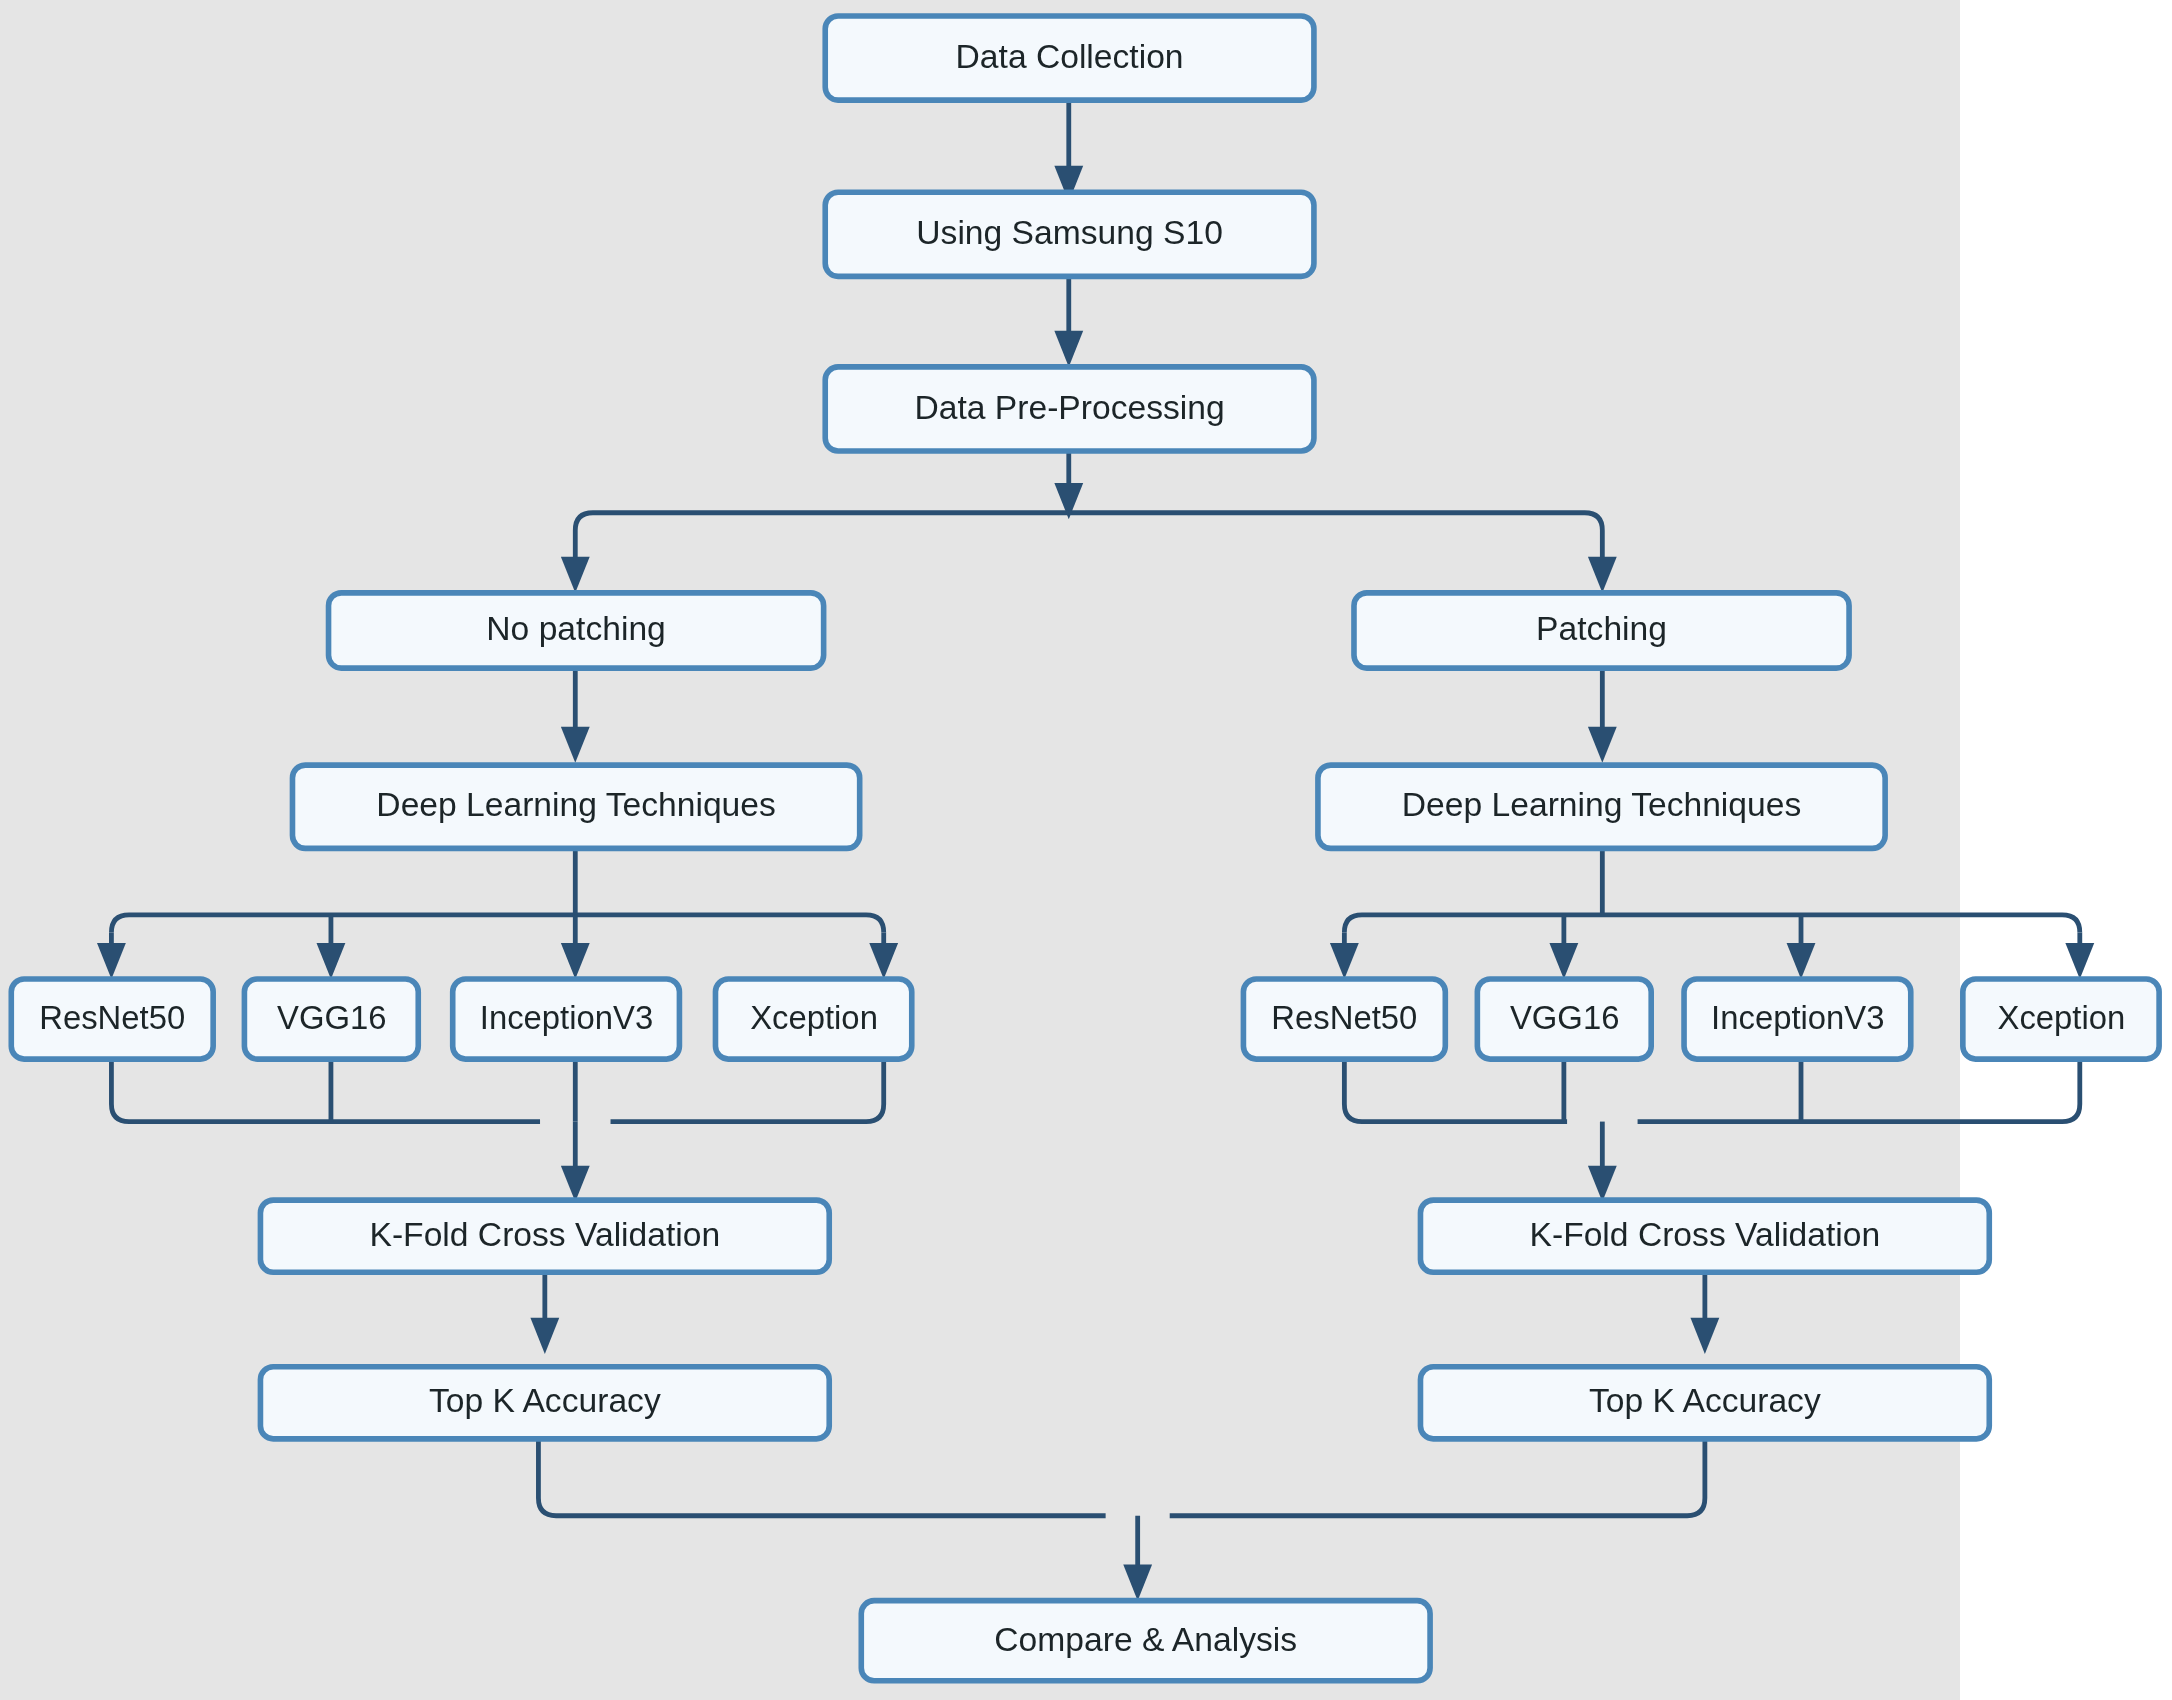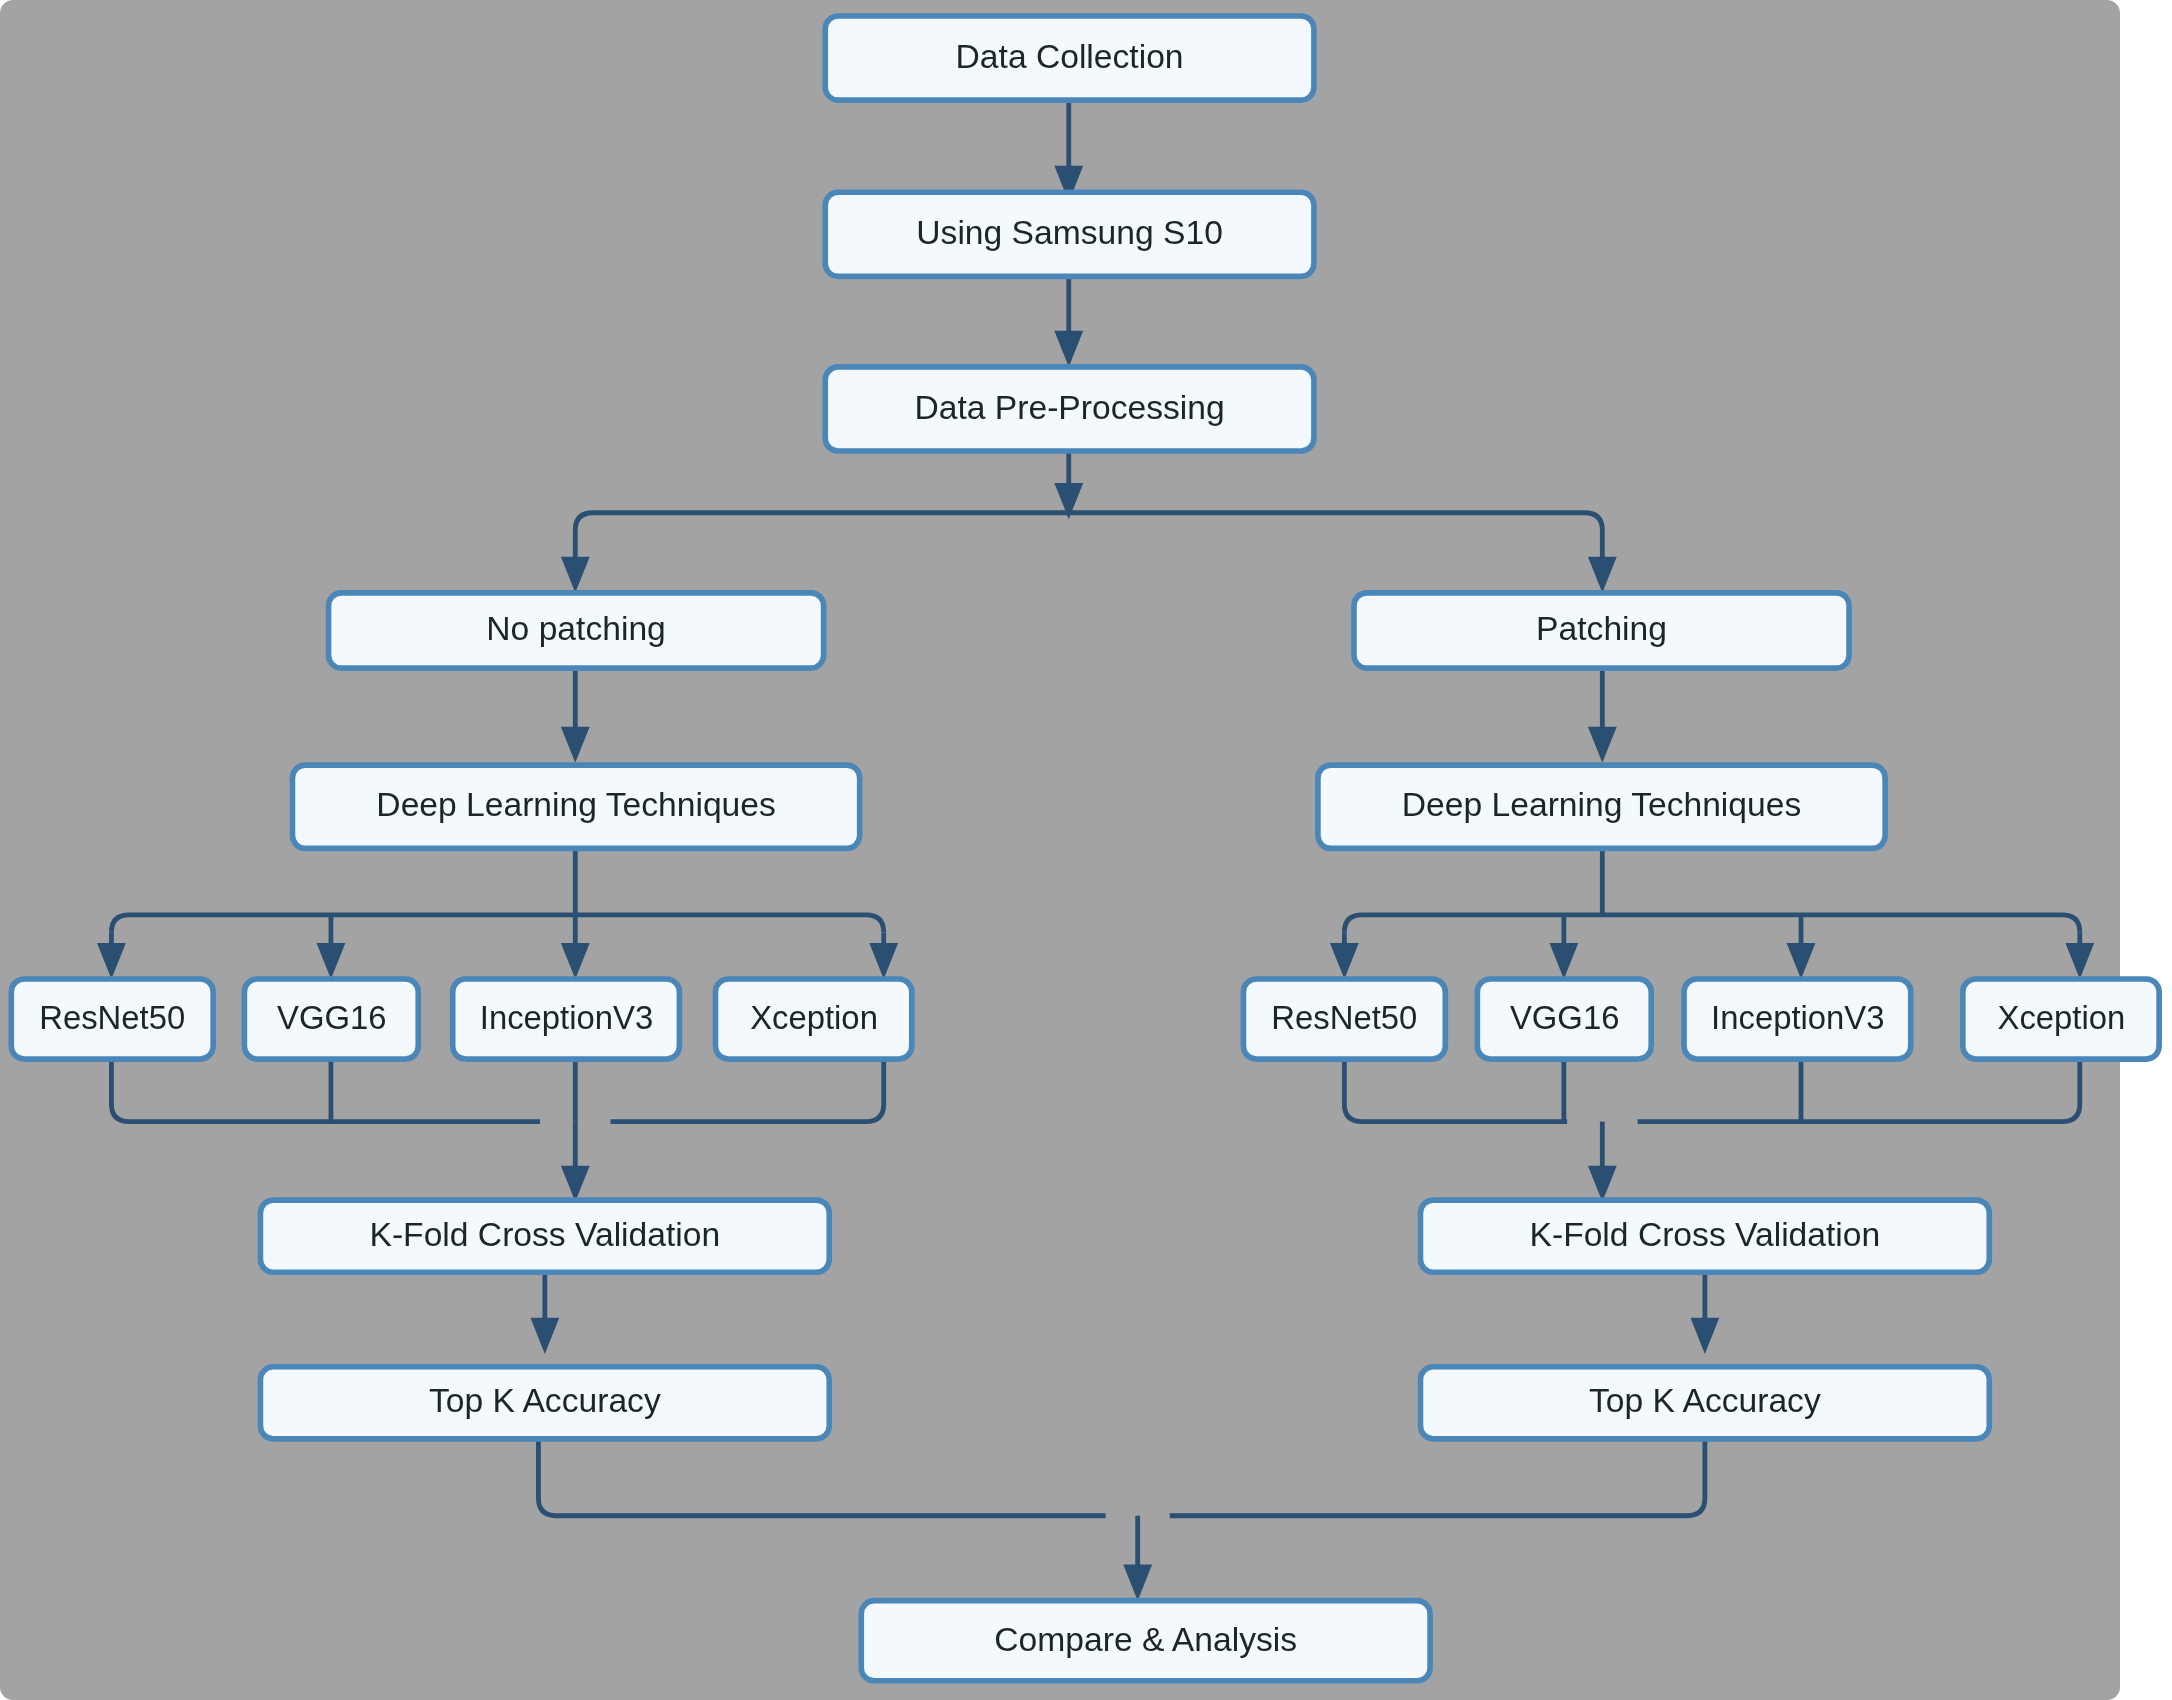--- a/index.html
+++ b/index.html
@@ -8,24 +8,23 @@
     background: #ffffff;
   }
   body {
     width: 2172px;
     height: 1700px;
     font-family: "Liberation Sans", sans-serif;
     overflow: hidden;
   }
   #flow-root {
     position: relative;
-    width: 2120px;
+    width: 1960px;
     height: 1700px;
-    background: #a3a3a3;
-    border-radius: 13px;
+    background: #e5e5e5;
   }
   svg.flow-svg {
     position: absolute;
     top: 0;
     left: 0;
     width: 2172px;
     height: 1700px;
     display: block;
   }
   .edge-path {

